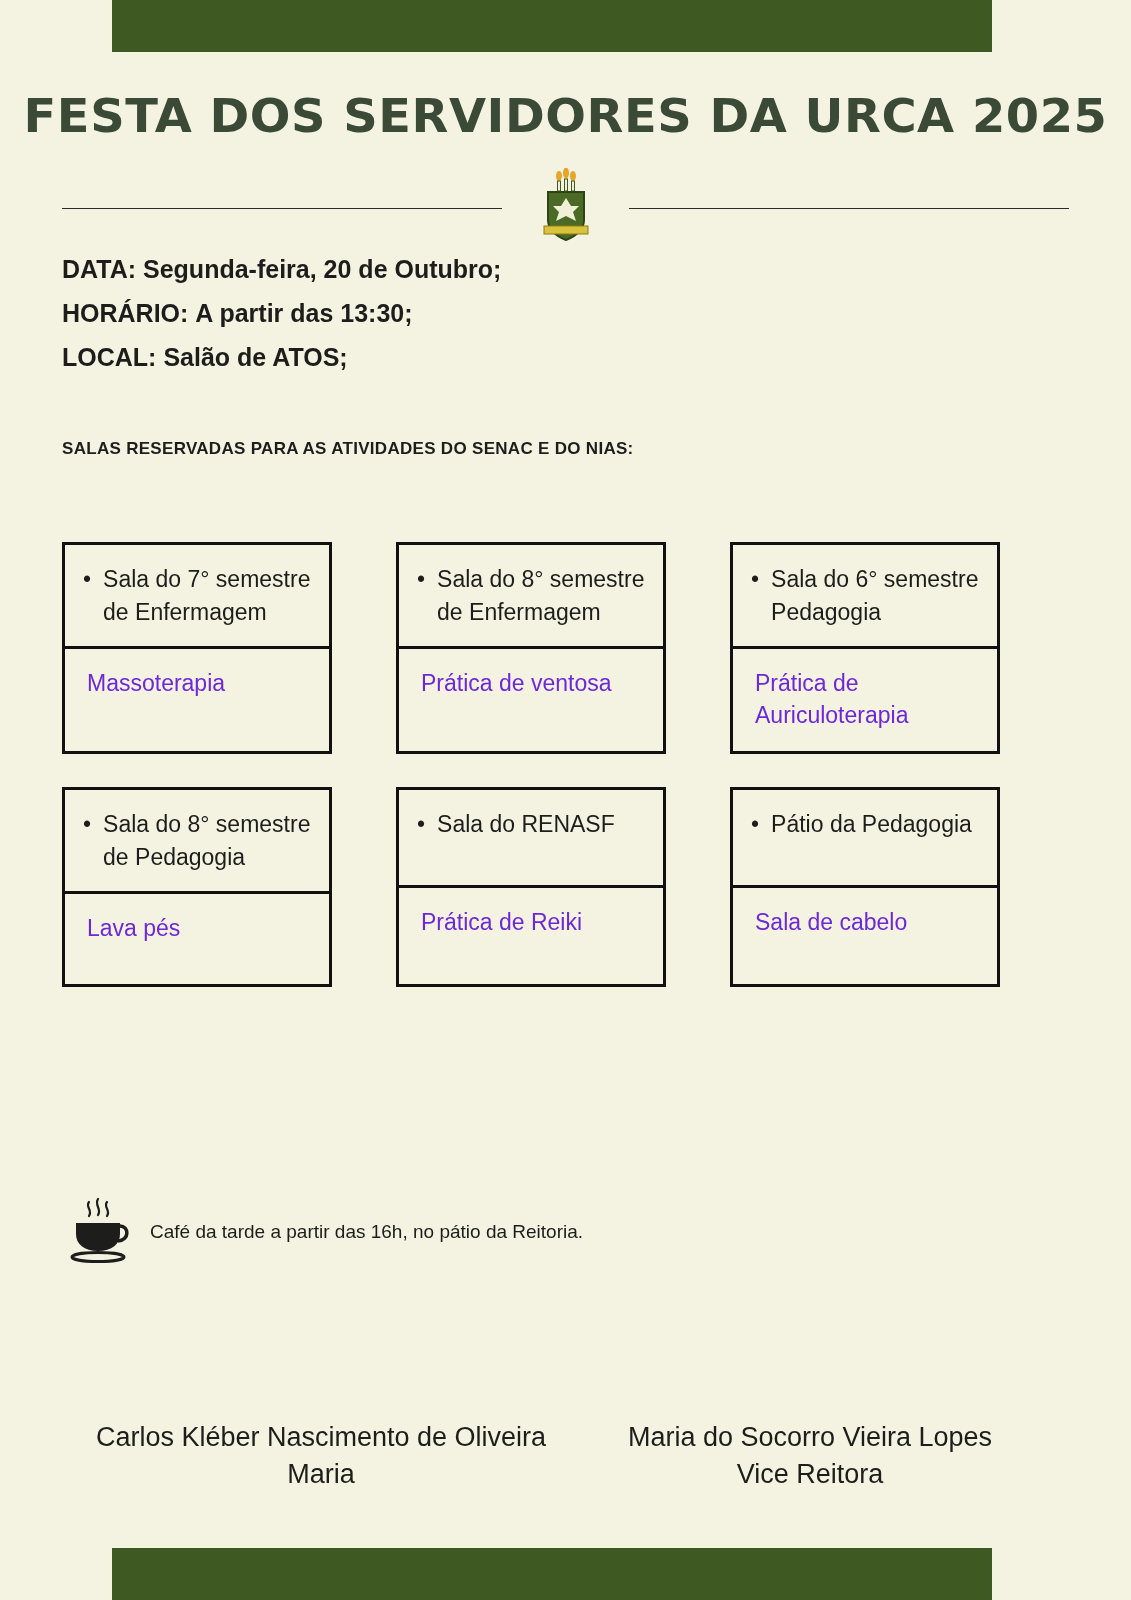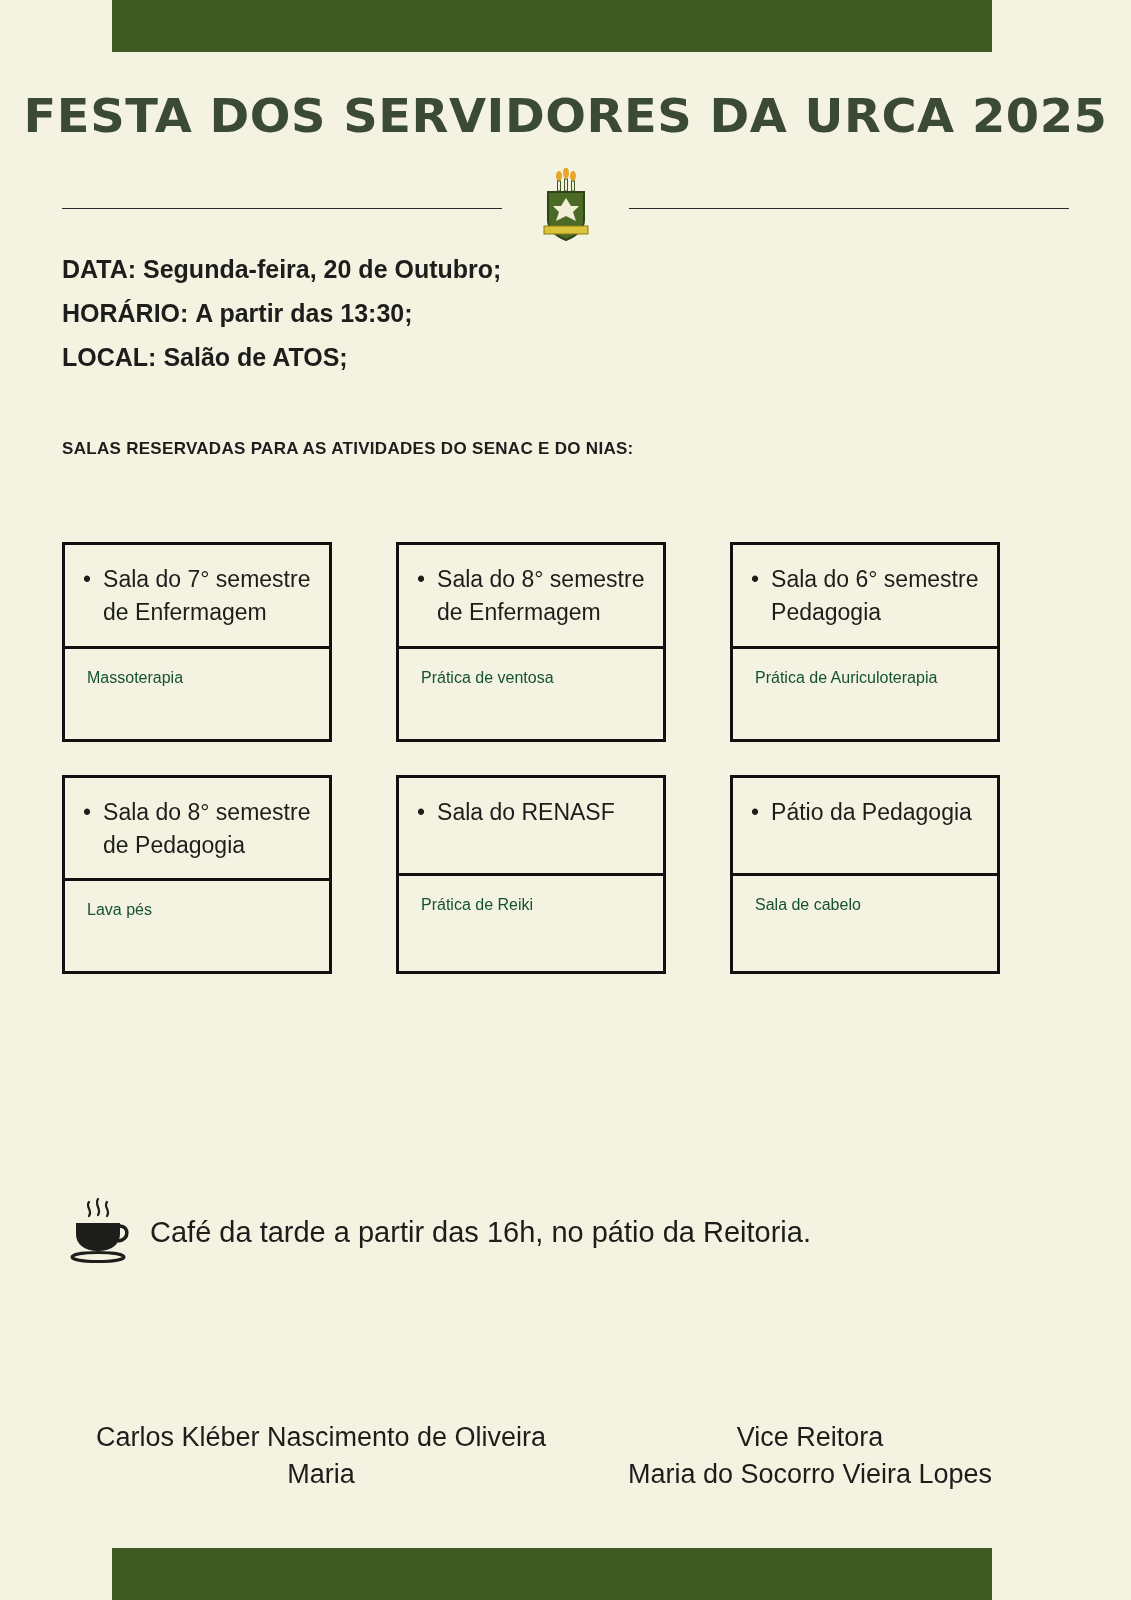--- a/index.html
+++ b/index.html
@@ -141,41 +141,41 @@
     font-size: 23px;
     line-height: 1.45;
     color: #1d1d1b;
   }
   .bullet {
     flex: 0 0 auto;
     margin-right: 12px;
     line-height: 1.45;
   }
   .card-bot-text {
-    font-size: 16px;
+    font-size: 23px;
     line-height: 1.4;
-    color: #14532d;
+    color: #6d28d9;
   }
 
   
   .coffee-note {
     position: absolute;
     top: 1196px;
     left: 62px;
     display: flex;
     align-items: center;
     gap: 16px;
   }
   .coffee-icon {
     width: 72px;
     height: 72px;
     flex: 0 0 auto;
   }
   .coffee-text {
-    font-size: 29px;
+    font-size: 19px;
     color: #1d1d1b;
   }
 
   
   .signatures {
     position: absolute;
     bottom: 108px;
     left: 0;
     width: 1131px;
     display: flex;
@@ -337,18 +337,18 @@
     </span>
     <span class="coffee-text">Café da tarde a partir das 16h, no pátio da Reitoria.</span>
   </div>
 
   <div class="signatures">
     <div class="sig">
       <div>Carlos Kléber Nascimento de Oliveira</div>
       <div>Maria</div>
     </div>
     <div class="sig">
+      <div>Maria do Socorro Vieira Lopes</div>
       <div>Vice Reitora</div>
-      <div>Maria do Socorro Vieira Lopes</div>
     </div>
   </div>
 
 </div>
 
 </body></html>

